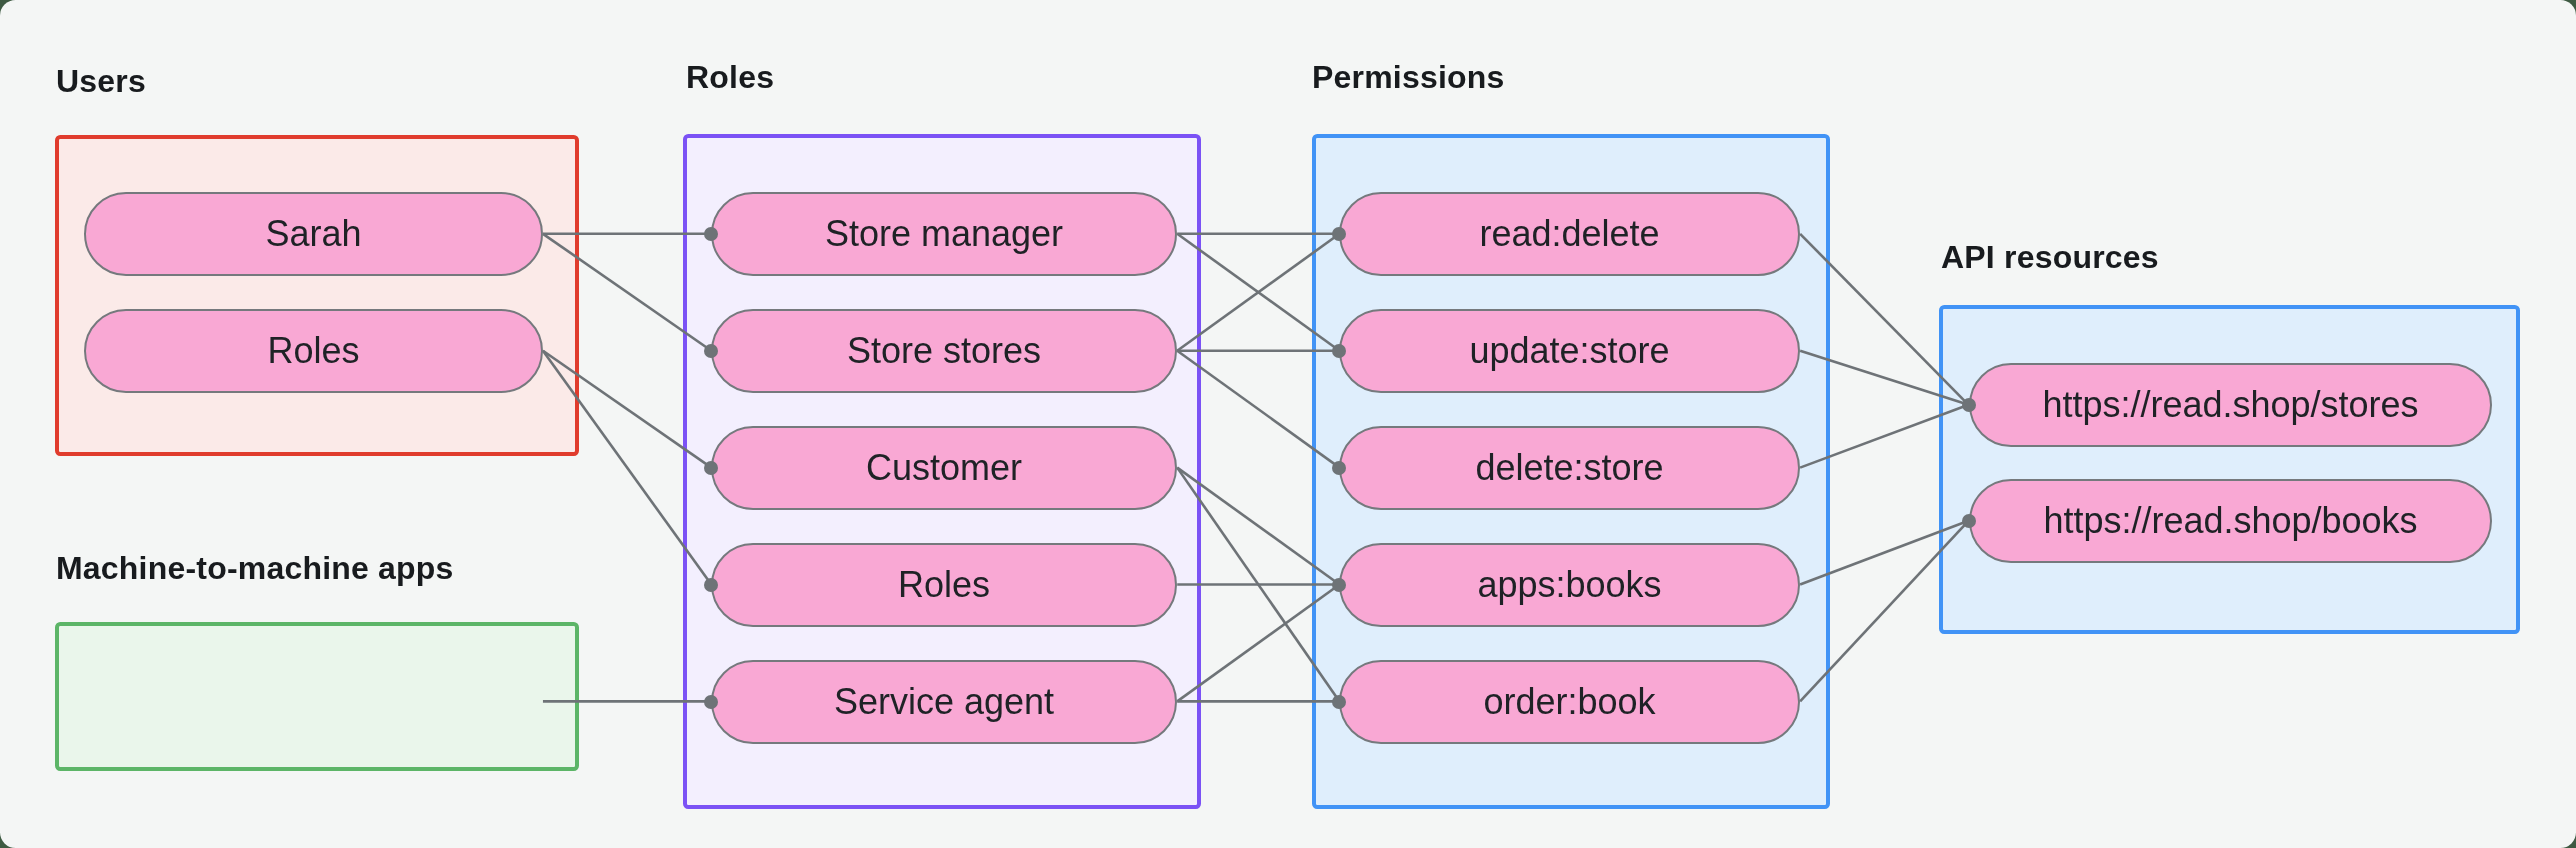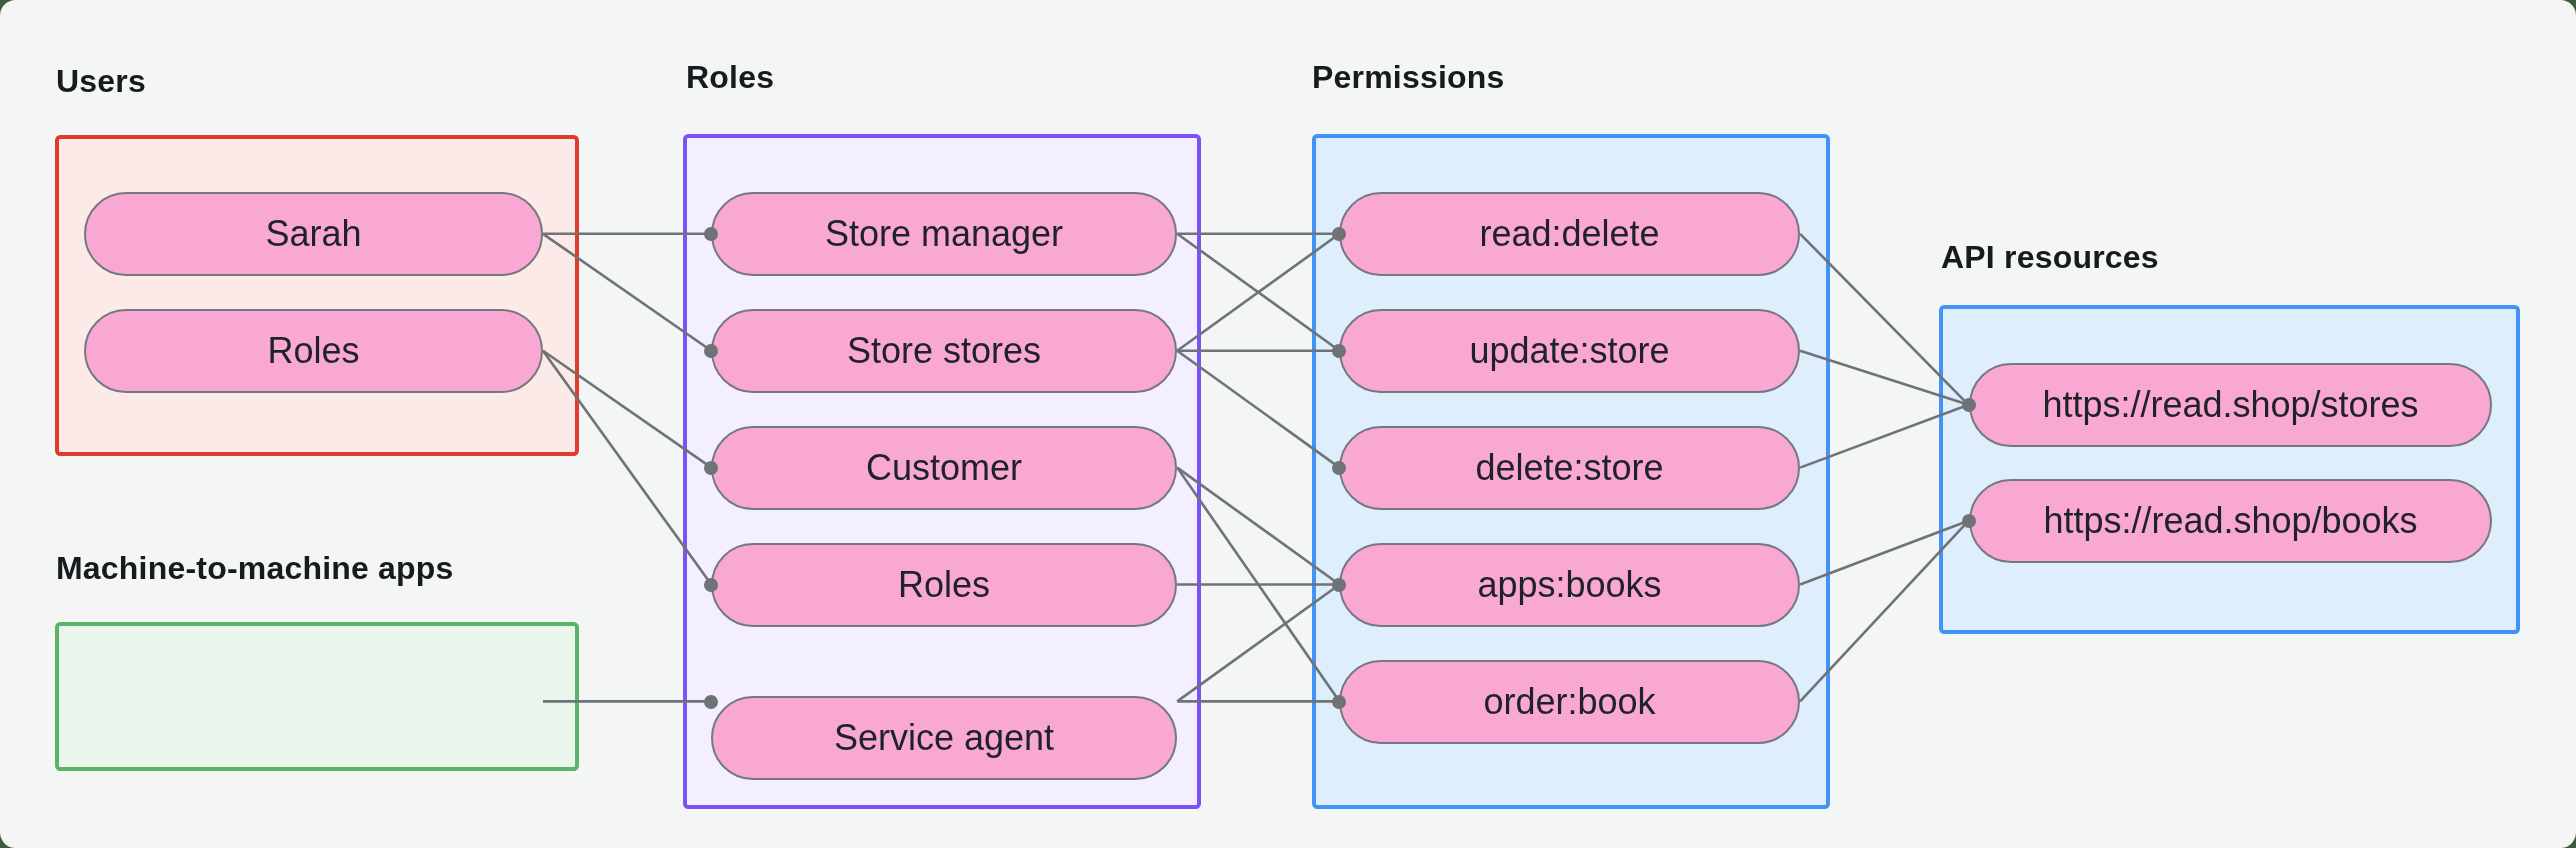--- a/index.html
+++ b/index.html
@@ -42,21 +42,21 @@
     <div class="node-pill" style="left: 84px; top: 192px; width: 459px; height: 84px;">Sarah</div>
     <div class="node-pill" style="left: 84px; top: 309px; width: 459px; height: 84px;">Roles</div>
     <div class="group-heading" style="left: 56px; top: 550px;">Machine-to-machine apps</div>
     <div class="group-box" style="left: 55px; top: 622px; width: 524px; height: 149px; border: 4.4px solid rgb(92, 181, 103); background: rgb(234, 246, 235);"></div>
     <div class="group-heading" style="left: 686px; top: 59px;">Roles</div>
     <div class="group-box" style="left: 683px; top: 134px; width: 518px; height: 675px; border: 4.4px solid rgb(123, 82, 245); background: rgb(243, 239, 254);"></div>
     <div class="node-pill" style="left: 711px; top: 192px; width: 466px; height: 84px;">Store manager</div>
     <div class="node-pill" style="left: 711px; top: 309px; width: 466px; height: 84px;">Store stores</div>
     <div class="node-pill" style="left: 711px; top: 426px; width: 466px; height: 84px;">Customer</div>
     <div class="node-pill" style="left: 711px; top: 543px; width: 466px; height: 84px;">Roles</div>
-    <div class="node-pill" style="left: 711px; top: 660px; width: 466px; height: 84px; margin-top: 36px;">Service agent</div>
+    <div class="node-pill" style="left: 711px; top: 660px; width: 466px; height: 84px;">Service agent</div>
     <div class="group-heading" style="left: 1312px; top: 59px;">Permissions</div>
     <div class="group-box" style="left: 1312px; top: 134px; width: 518px; height: 675px; border: 4.4px solid rgb(65, 147, 246); background: rgb(223, 238, 252);"></div>
     <div class="node-pill" style="left: 1339px; top: 192px; width: 461px; height: 84px;">read:delete</div>
     <div class="node-pill" style="left: 1339px; top: 309px; width: 461px; height: 84px;">update:store</div>
     <div class="node-pill" style="left: 1339px; top: 426px; width: 461px; height: 84px;">delete:store</div>
     <div class="node-pill" style="left: 1339px; top: 543px; width: 461px; height: 84px;">apps:books</div>
     <div class="node-pill" style="left: 1339px; top: 660px; width: 461px; height: 84px;">order:book</div>
     <div class="group-heading" style="left: 1941px; top: 239px;">API resources</div>
     <div class="group-box" style="left: 1939px; top: 305px; width: 581px; height: 329px; border: 4.4px solid rgb(65, 147, 246); background: rgb(223, 238, 252);"></div>
     <div class="node-pill" style="left: 1969px; top: 363px; width: 523px; height: 84px;">https://read.shop/stores</div>

